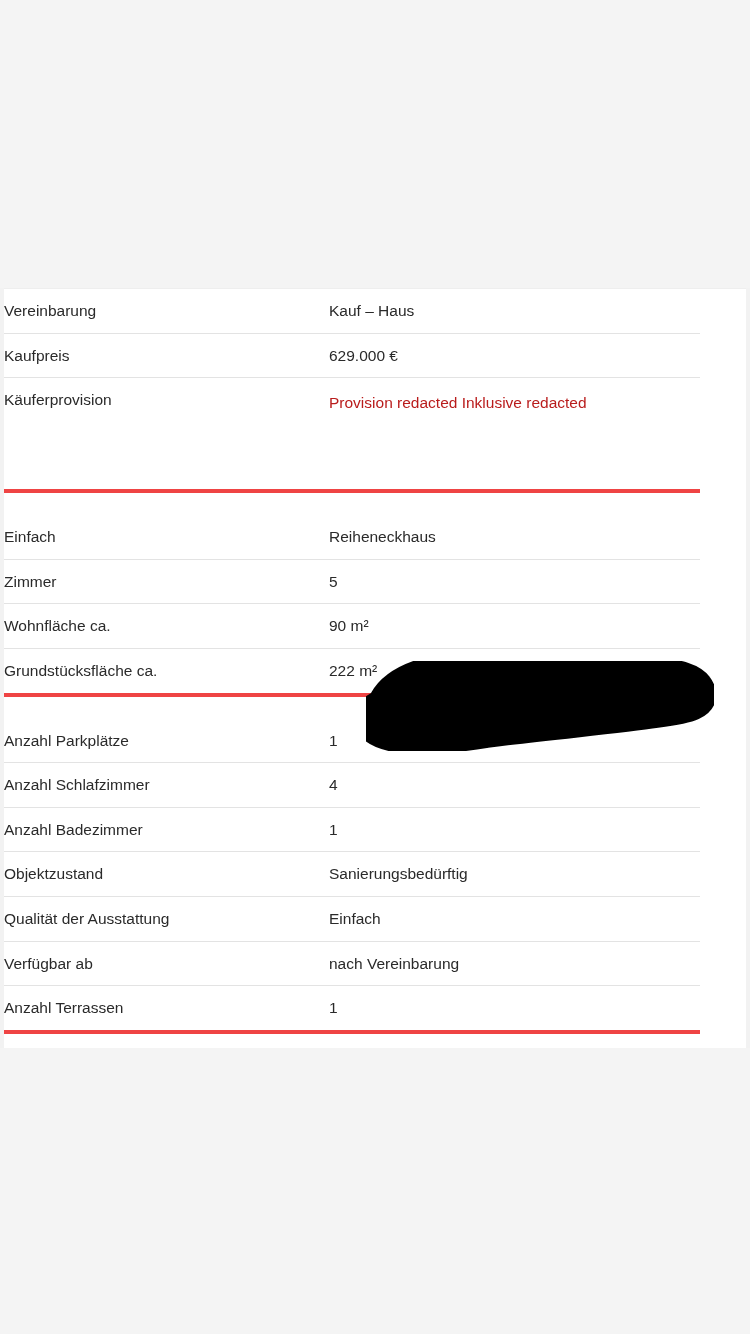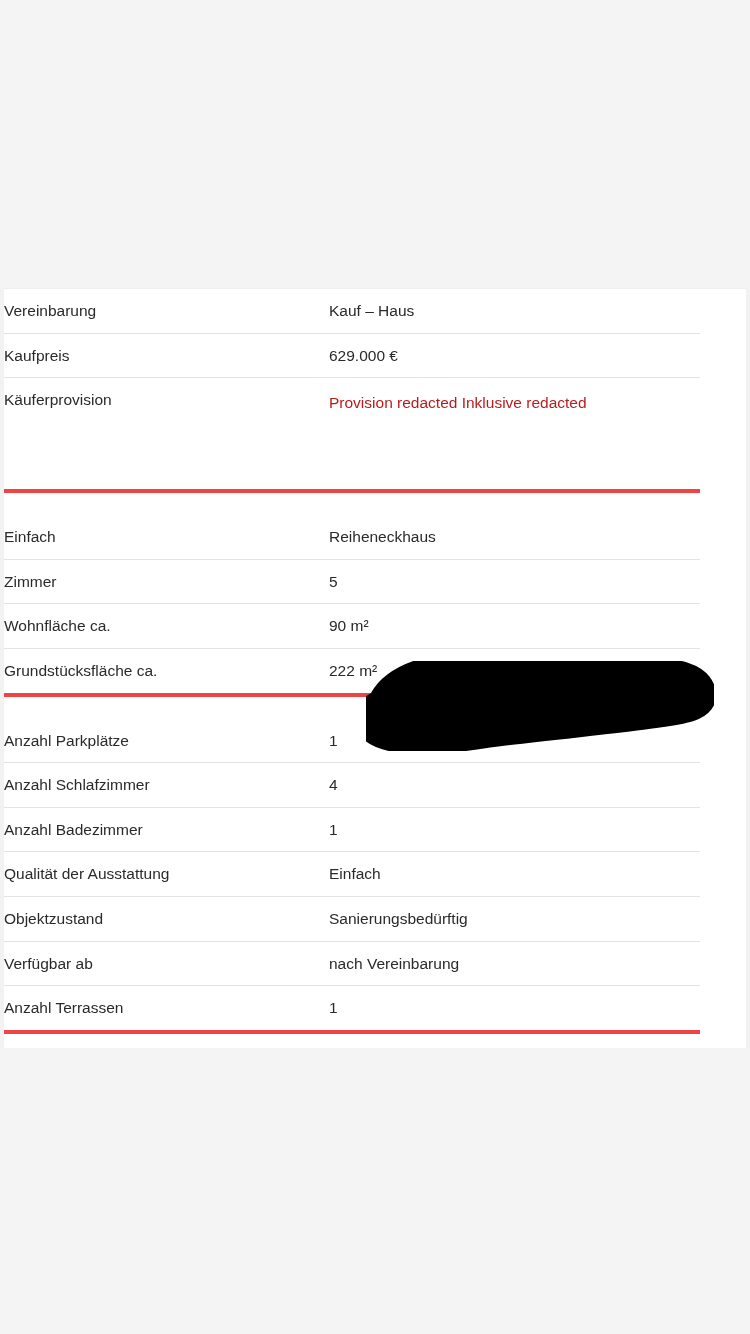--- a/index.html
+++ b/index.html
@@ -146,26 +146,26 @@
         </tr>
         <tr>
           <td class="label">Anzahl Schlafzimmer</td>
           <td class="value">4</td>
         </tr>
         <tr>
           <td class="label">Anzahl Badezimmer</td>
           <td class="value">1</td>
         </tr>
         <tr>
+          <td class="label">Objektzustand</td>
+          <td class="value">Sanierungsbedürftig</td>
+        </tr>
+        <tr>
           <td class="label">Qualität der Ausstattung</td>
           <td class="value">Einfach</td>
-        </tr>
-        <tr>
-          <td class="label">Objektzustand</td>
-          <td class="value">Sanierungsbedürftig</td>
         </tr>
         <tr>
           <td class="label">Verfügbar ab</td>
           <td class="value">nach Vereinbarung</td>
         </tr>
         <tr>
           <td class="label">Anzahl Terrassen</td>
           <td class="value">1</td>
         </tr>
       </tbody>

